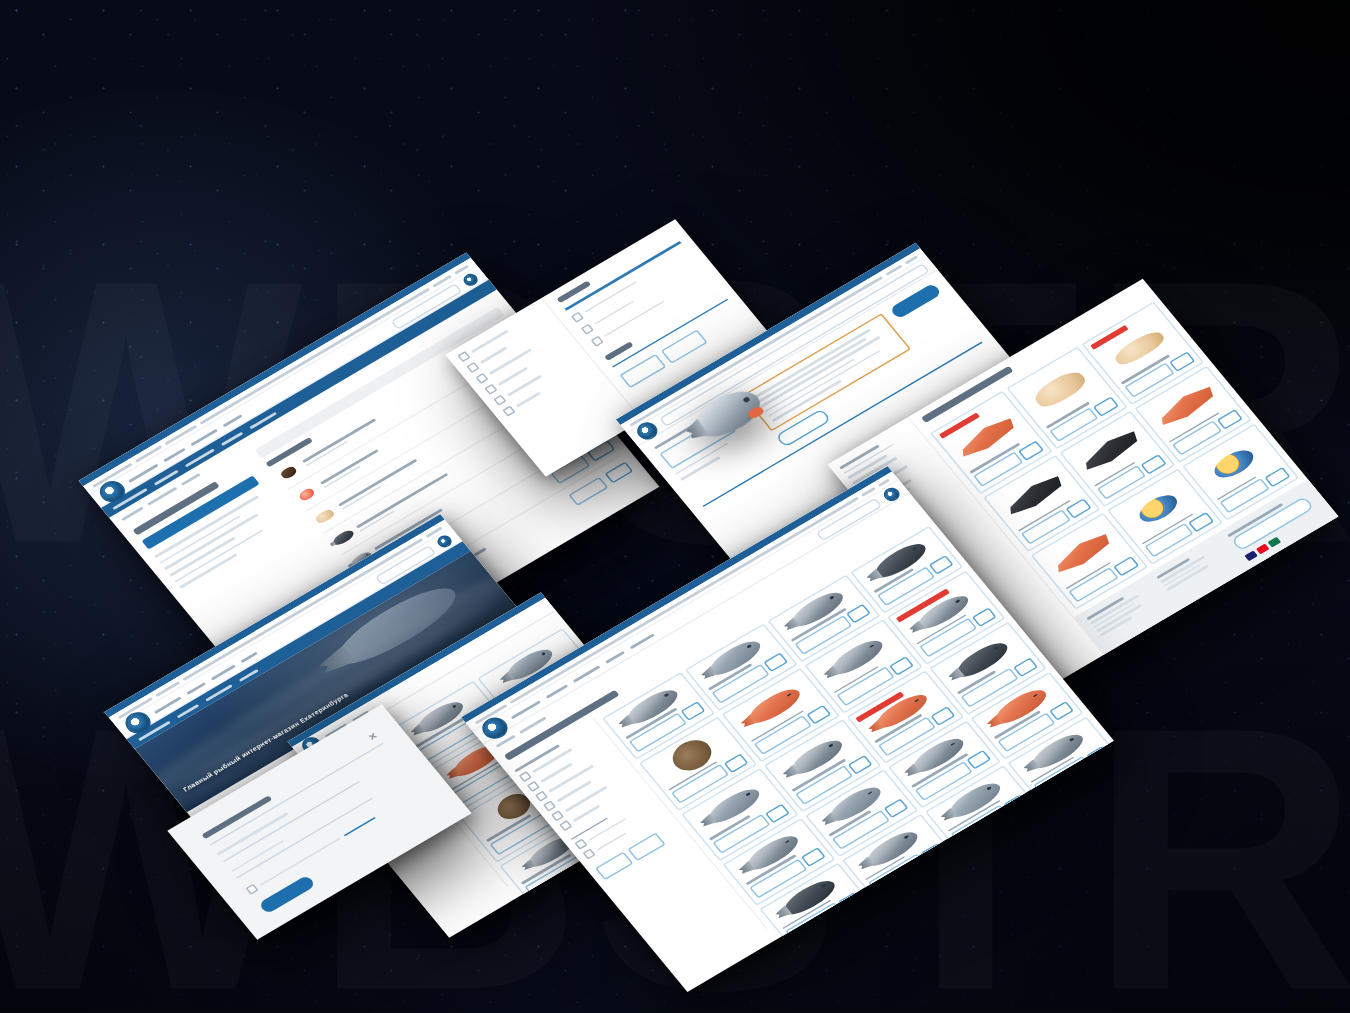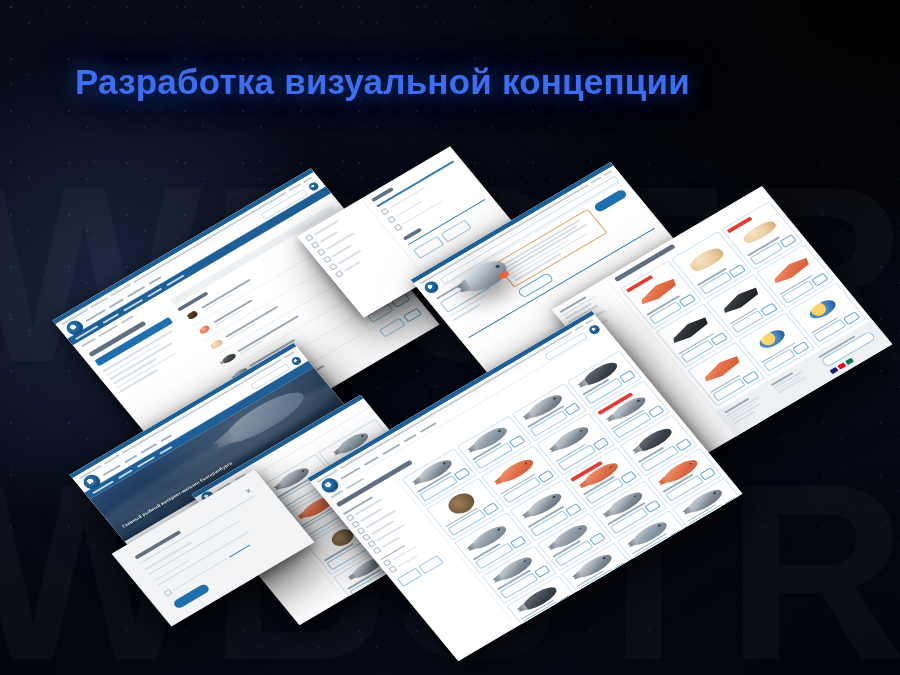--- a/index.html
+++ b/index.html
@@ -197,21 +197,20 @@
   <div class="bg-base"></div>
   <div class="bg-noise"></div>
   <div class="bg-noise b2"></div>
   <div class="bg-dark-corner"></div>
 
   <div class="glow" style="left:-150px;top:60px;width:520px;height:460px;"></div>
 
   <div class="wm top">WBSTR</div>
   <div class="wm bot">WBSTR</div>
 
-  <div id="page-title">Разработка визуальной концепции</div>
 
   <div id="mockups">
 
     <div class="sheet" style="left:96px;top:215px;width:300px;height:215px;">
       <div class="topbar"></div>
       <div class="util">
         <span class="u" style="width:30px"></span>
           <span class="u" style="width:20px"></span>
         <span class="u" style="width:24px"></span>
           <span class="u" style="flex:1"></span>

